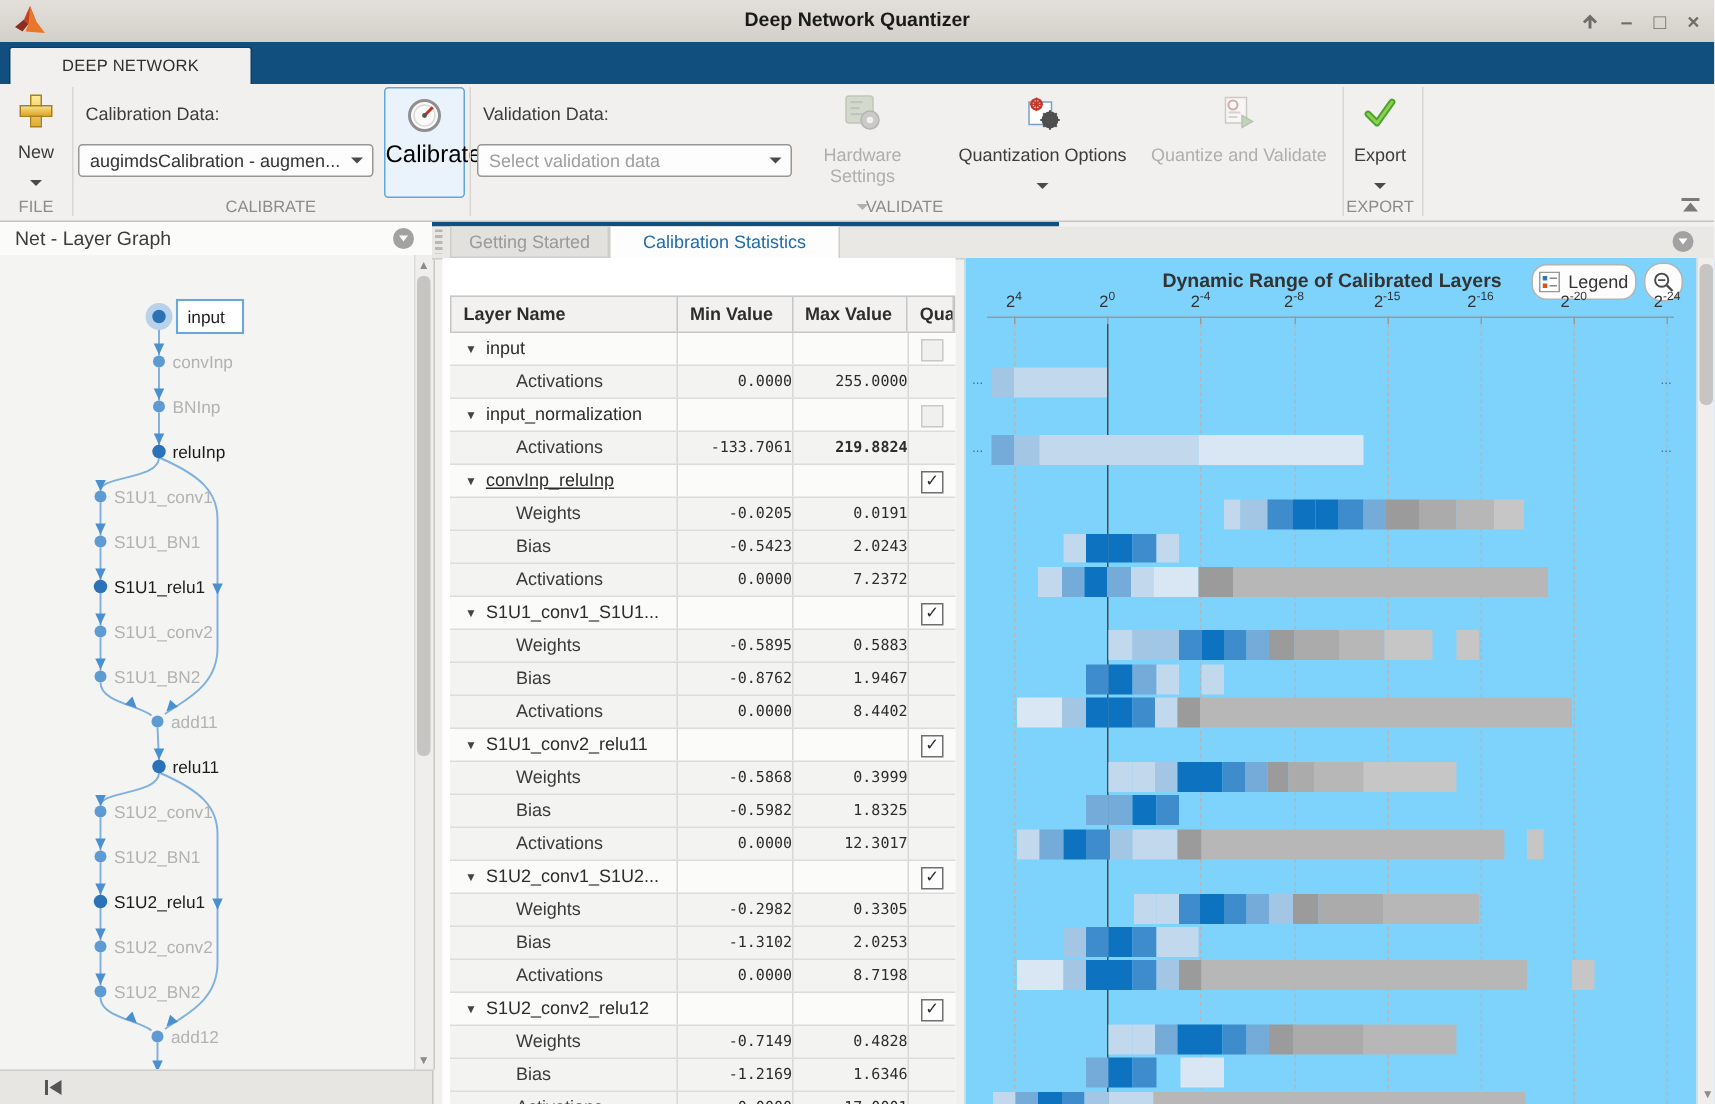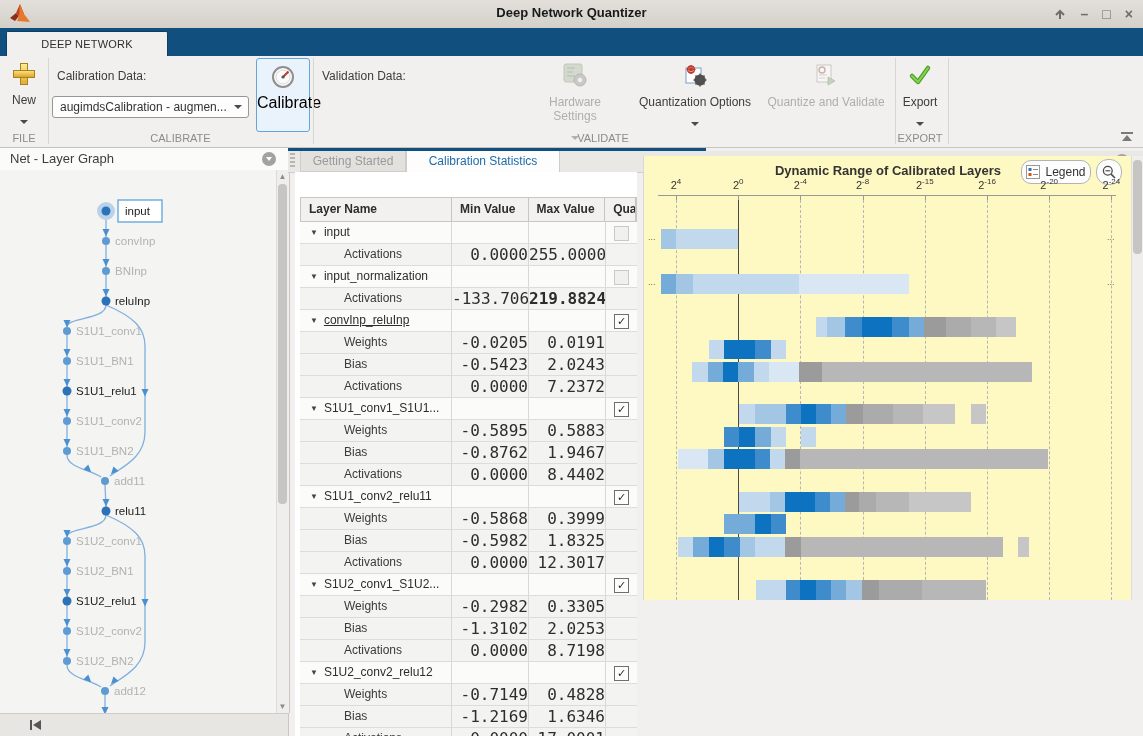--- a/index.html
+++ b/index.html
@@ -80,26 +80,26 @@
   .thead .hc{border-right:1px solid #c6c6c6;box-sizing:border-box;line-height:23px;padding-left:8px;
     overflow:hidden;white-space:nowrap;}
   .trow{display:flex;height:22px;border-bottom:1px solid #dcdcdc;box-sizing:border-box;}
   .trow .tc{border-right:1px solid #d8d8d8;box-sizing:border-box;line-height:21px;
     overflow:hidden;white-space:nowrap;position:relative;}
   .trow.group{background:#fbfbfa;}
   .trow.child{background:#f3f3f1;}
   .rowcaret{display:inline-block;margin:0 6px 0 10px;font-size:8px;color:#444;vertical-align:1px;}
   .cname{color:#2d2d2d;}
   .childname{padding-left:44px;color:#3a3a3a;}
-  .num{font-family:"DejaVu Sans Mono",monospace;font-size:16px;text-align:right;padding-right:9px;width:100%;display:block;}
+  .num{font-family:"DejaVu Sans Mono",monospace;font-size:10px;text-align:right;padding-right:9px;width:100%;display:block;}
   .cb{position:absolute;left:8px;top:4px;width:13px;height:13px;border:1px solid #6f6f6f;background:#fdfdfd;
     font-size:11px;line-height:12px;text-align:center;color:#2d2d2d;cursor:pointer;}
   .cb.off{border-color:#c9c9c9;background:#f0f0ef;color:transparent;}
   
-  .cpanel{position:absolute;left:643px;top:156px;width:500px;height:444px;background:#fef9c3;
+  .cpanel{position:absolute;left:643px;top:172px;width:500px;height:564px;background:#7dd3fc;
     border-left:1px solid #d8d8d8;overflow:hidden;}
   .ctitle{position:absolute;left:14px;top:7px;width:460px;text-align:center;
     font-size:13px;font-weight:bold;color:#333;}
   .legend-btn{position:absolute;left:377px;top:4px;width:68px;height:22px;background:#fdfdfd;
     border:1px solid #b3b3b3;border-radius:10px;display:flex;align-items:center;justify-content:center;
     gap:5px;font-size:12px;color:#333;cursor:pointer;}
   .zoom-btn{position:absolute;left:452px;top:3px;width:24px;height:24px;background:#fdfdfd;
     border:1px solid #b3b3b3;border-radius:12px;display:flex;align-items:center;justify-content:center;cursor:pointer;}
   .axisline{position:absolute;top:39px;left:14px;width:458px;height:1px;background:#9a9a9a;}
   .tickmark{position:absolute;top:39px;width:1px;height:5px;background:#9a9a9a;}
@@ -164,20 +164,24 @@
           <line x1="13" y1="13" x2="18.5" y2="7.5" stroke="#c03425" stroke-width="2"></line>
           <circle cx="13" cy="13" r="1.6" fill="#555"></circle>
         </svg>
       </span>
       <div class="blabel">Calibrate</div>
     </div>
     <div class="seclabel" style="left:48px;width:265px;">CALIBRATE</div>
     <div class="rdiv" style="left:313px;"></div>
 
     <div class="rlabel" style="left:322px;top:13px;">Validation Data:</div>
+    <div class="combo dim" style="left:318px;top:40px;width:183px;">
+      <span>Select validation data</span>
+      <span class="car" style="position:absolute;right:6px;top:8px;"></span>
+    </div>
     <div class="bigbtn disabled" style="left:527px;">
       <span class="icn">
         <svg width="26" height="26" viewBox="0 0 26 26">
           <rect x="2" y="2" width="18" height="18" rx="2" fill="#a9c29a" stroke="#7f9a6f"></rect>
           <path d="M5,6 h8 M5,10 h6 M5,14 h8" stroke="#7f9a6f" stroke-width="1.5" fill="none"></path>
           <circle cx="18" cy="18" r="6" fill="#9c9c9c" stroke="#6e6e6e"></circle>
           <circle cx="18" cy="18" r="2.2" fill="#f1f0ee"></circle>
         </svg>
       </span>
       <div class="blabel">Hardware Settings</div>

